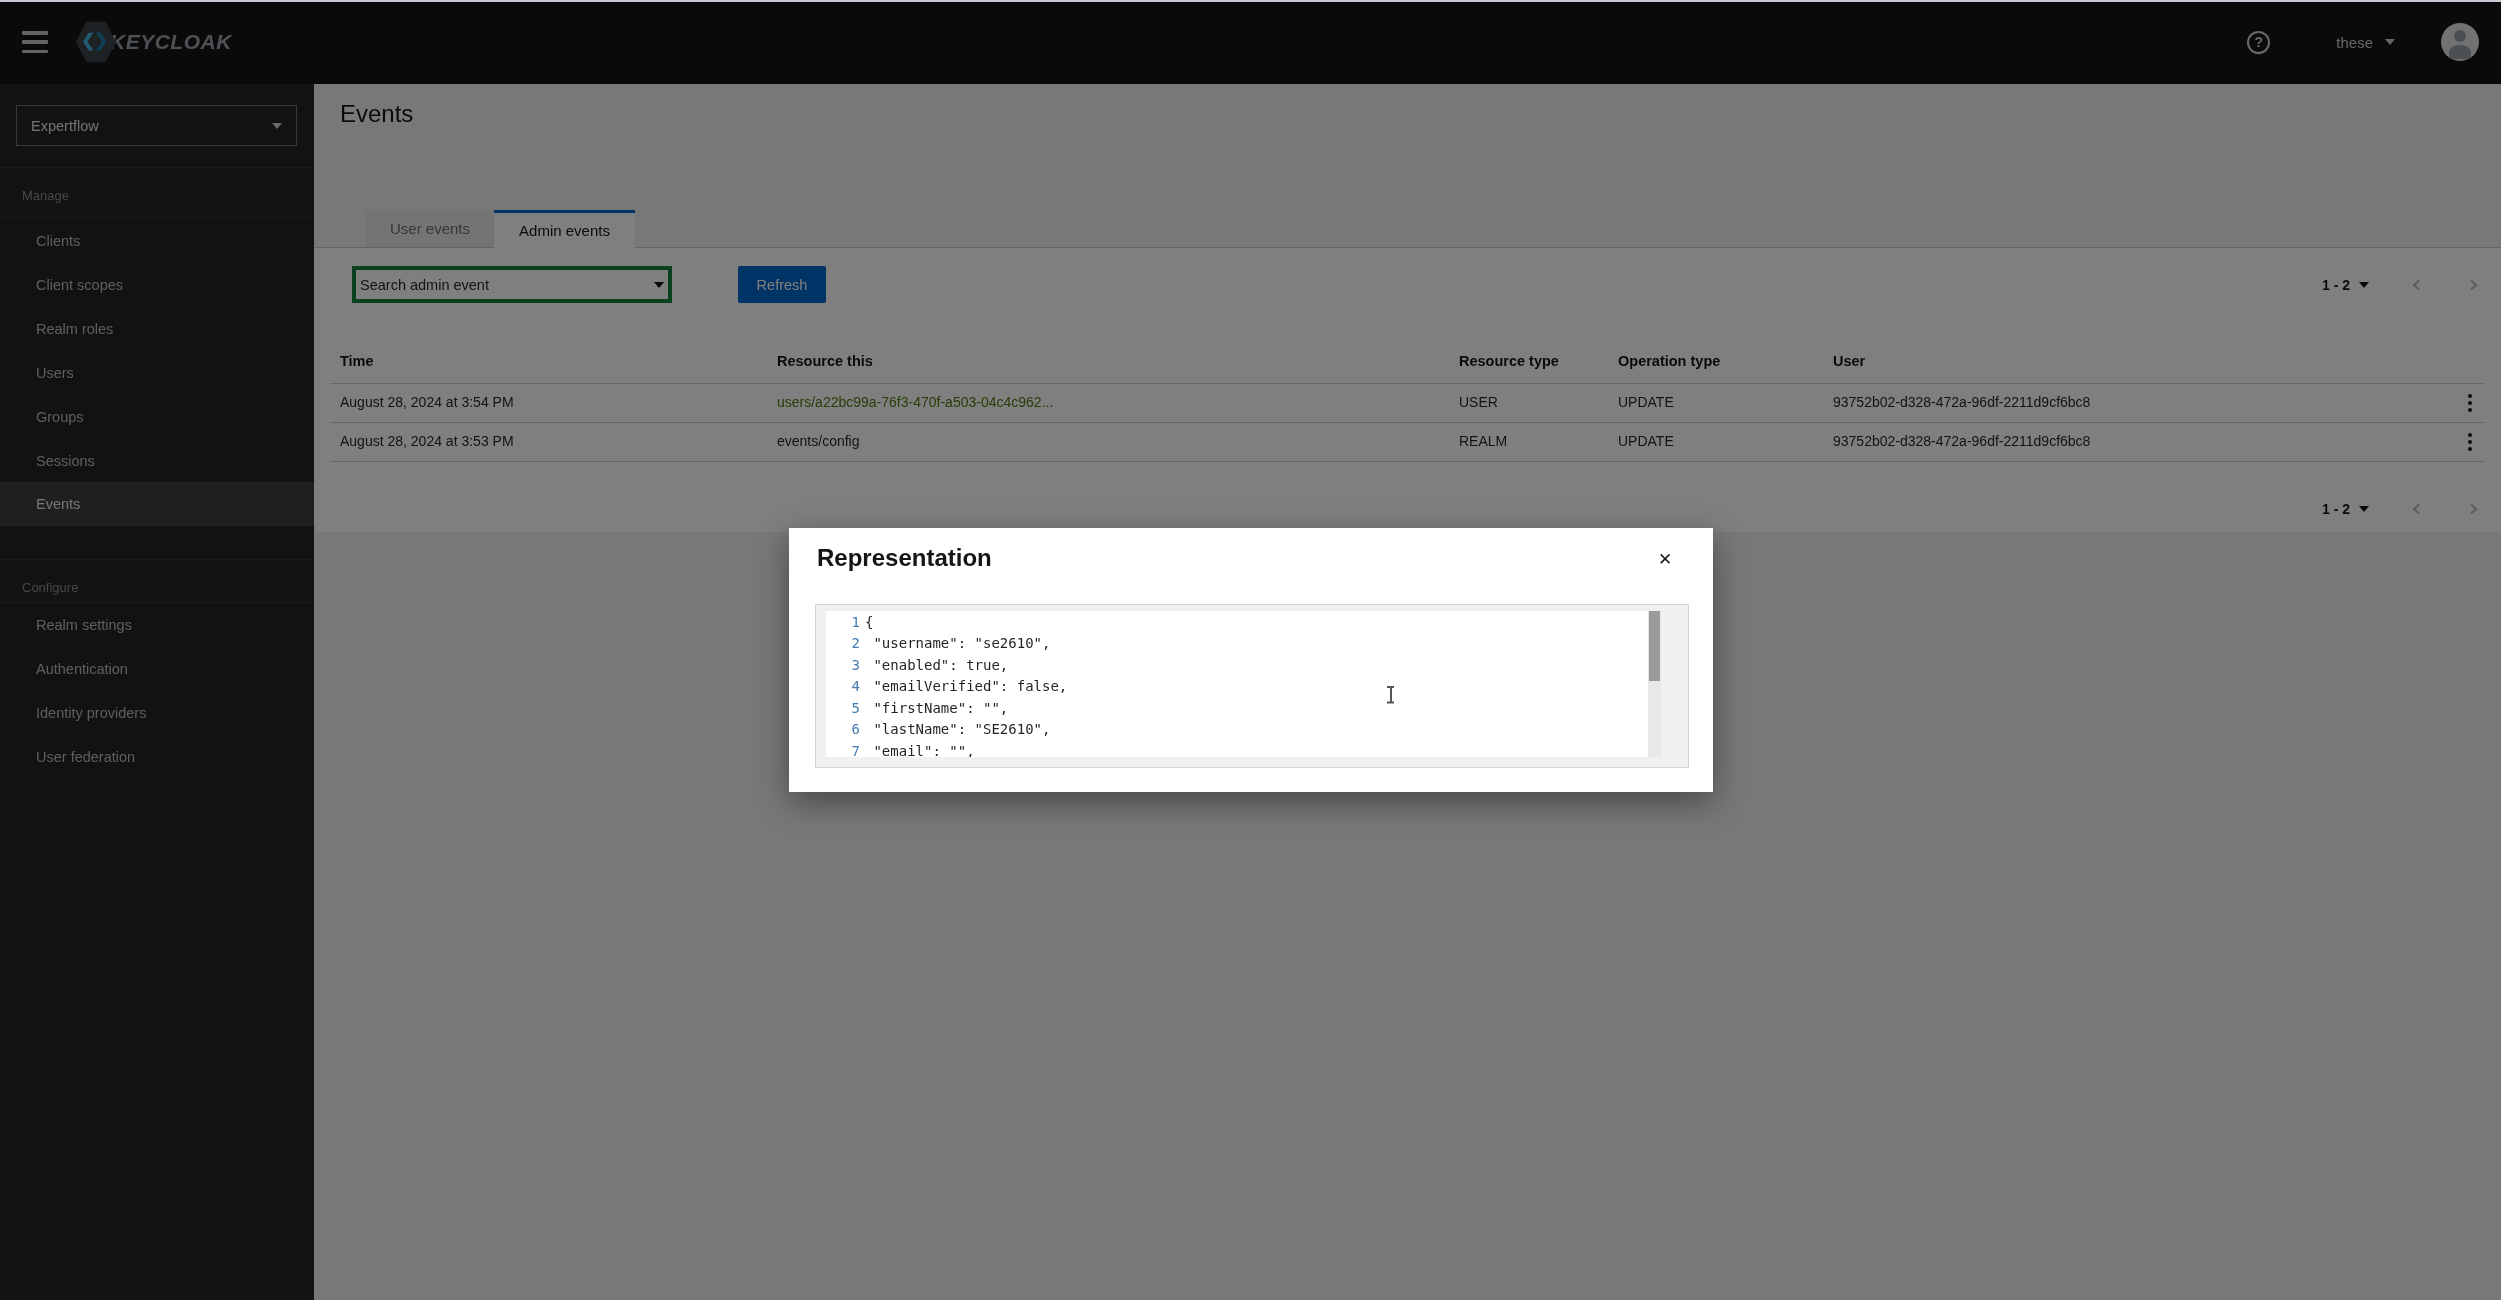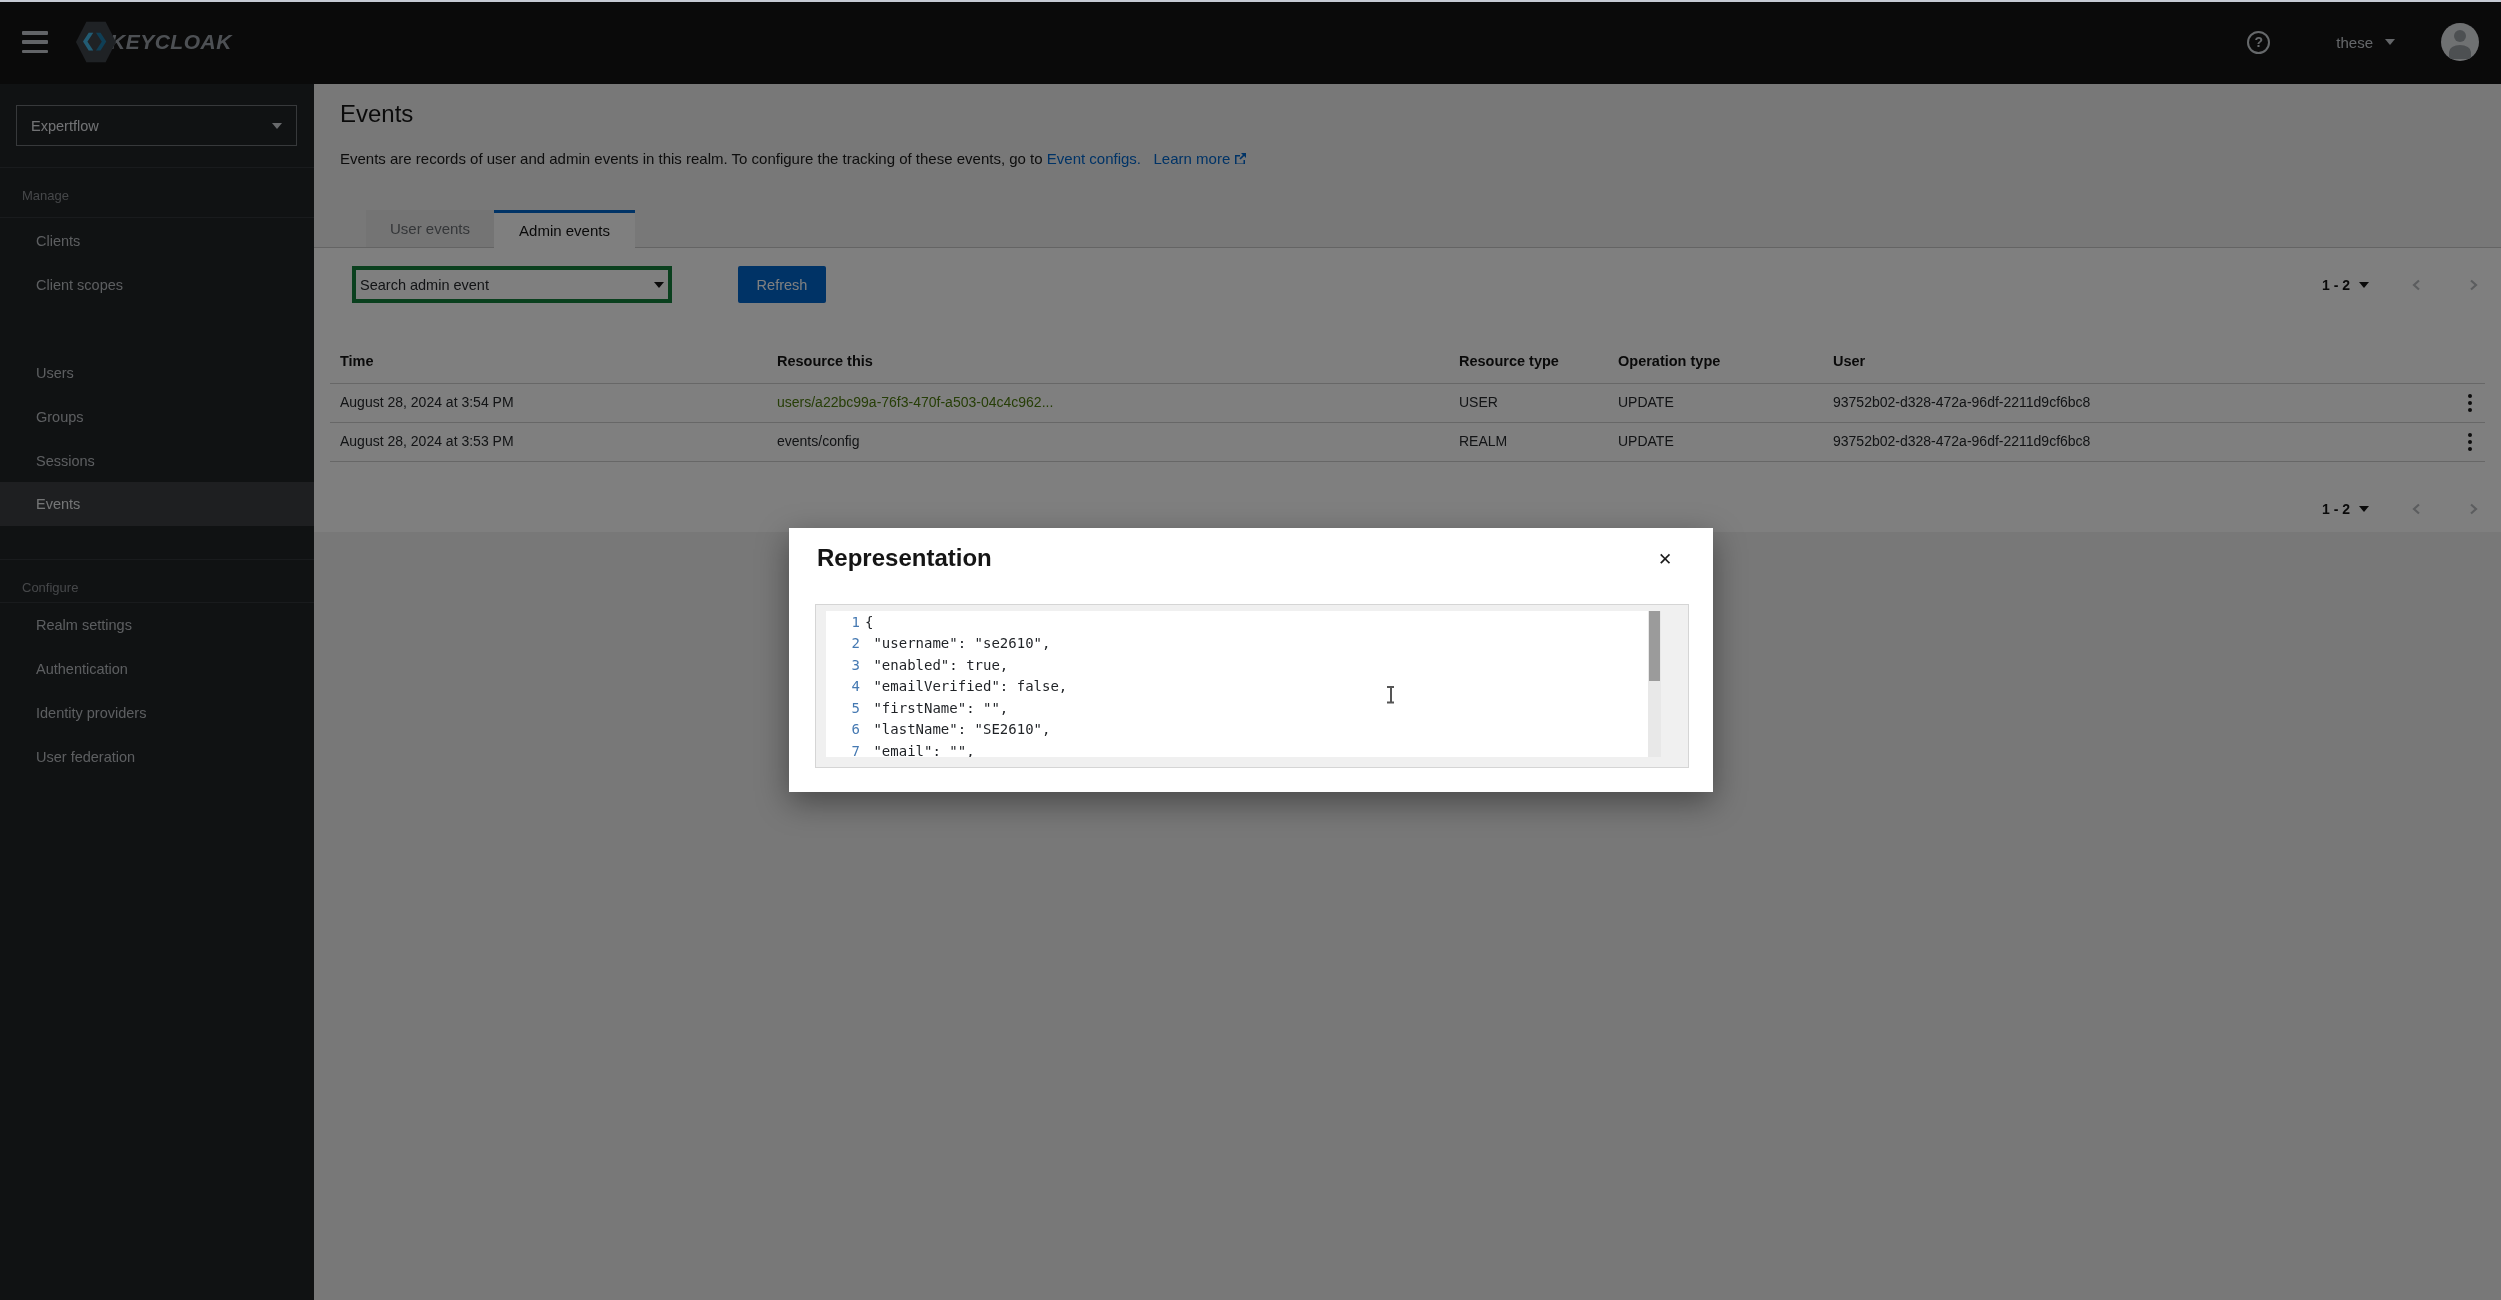--- a/index.html
+++ b/index.html
@@ -129,45 +129,38 @@
   <nav class="abs sidebar">
     <div class="realm-select">
       <span class="txt">Expertflow</span>
       <span class="caret"></span>
     </div>
     <div class="side-div" style="top:83px"></div>
     <div class="nav-section-label" style="top:97px">Manage</div>
     <div class="side-div" style="top:133px"></div>
     <div class="nav-item" style="top:135px">Clients</div>
     <div class="nav-item" style="top:179px">Client scopes</div>
+    <div class="nav-item" style="top:223px">Realm roles</div>
     <div class="nav-item" style="top:267px">Users</div>
     <div class="nav-item" style="top:311px">Groups</div>
     <div class="nav-item" style="top:355px">Sessions</div>
     <div class="nav-item active" style="top:398px">Events</div>
     <div class="side-div" style="top:475px"></div>
     <div class="nav-section-label" style="top:489px">Configure</div>
     <div class="side-div" style="top:518px"></div>
     <div class="nav-item" style="top:519px">Realm settings</div>
     <div class="nav-item" style="top:563px">Authentication</div>
     <div class="nav-item" style="top:607px">Identity providers</div>
     <div class="nav-item" style="top:651px">User federation</div>
   </nav>
 
   <main class="abs main">
     <div class="card"></div>
 
     <h1 class="page-title">Events</h1>
-    <p class="page-desc">
-      <span>Events are records of user and admin events in this realm. To configure the tracking of these events, go to</span>
-      <a>Event configs.</a>&nbsp;&nbsp;
-      <a><span>Learn more</span><svg class="ext-icon" width="13" height="13" viewBox="0 0 13 13">
-            <path d="M1 3 h5 v1.5 H2.5 v7 h7 V8 H11 v4 H1 Z" fill="#0066cc"></path>
-            <path d="M7 1 h5 v5 l-1.9-1.9 L6.6 7.6 5.4 6.4 8.9 2.9 Z" fill="#0066cc"></path>
-          </svg></a>
-    </p>
 
     <div class="tab inactive">User events</div>
     <div class="tab active">Admin events</div>
 
     <div class="search-select">
       <span class="txt">Search admin event</span>
       <span class="caret"></span>
     </div>
     <button class="refresh-btn">Refresh</button>
 

